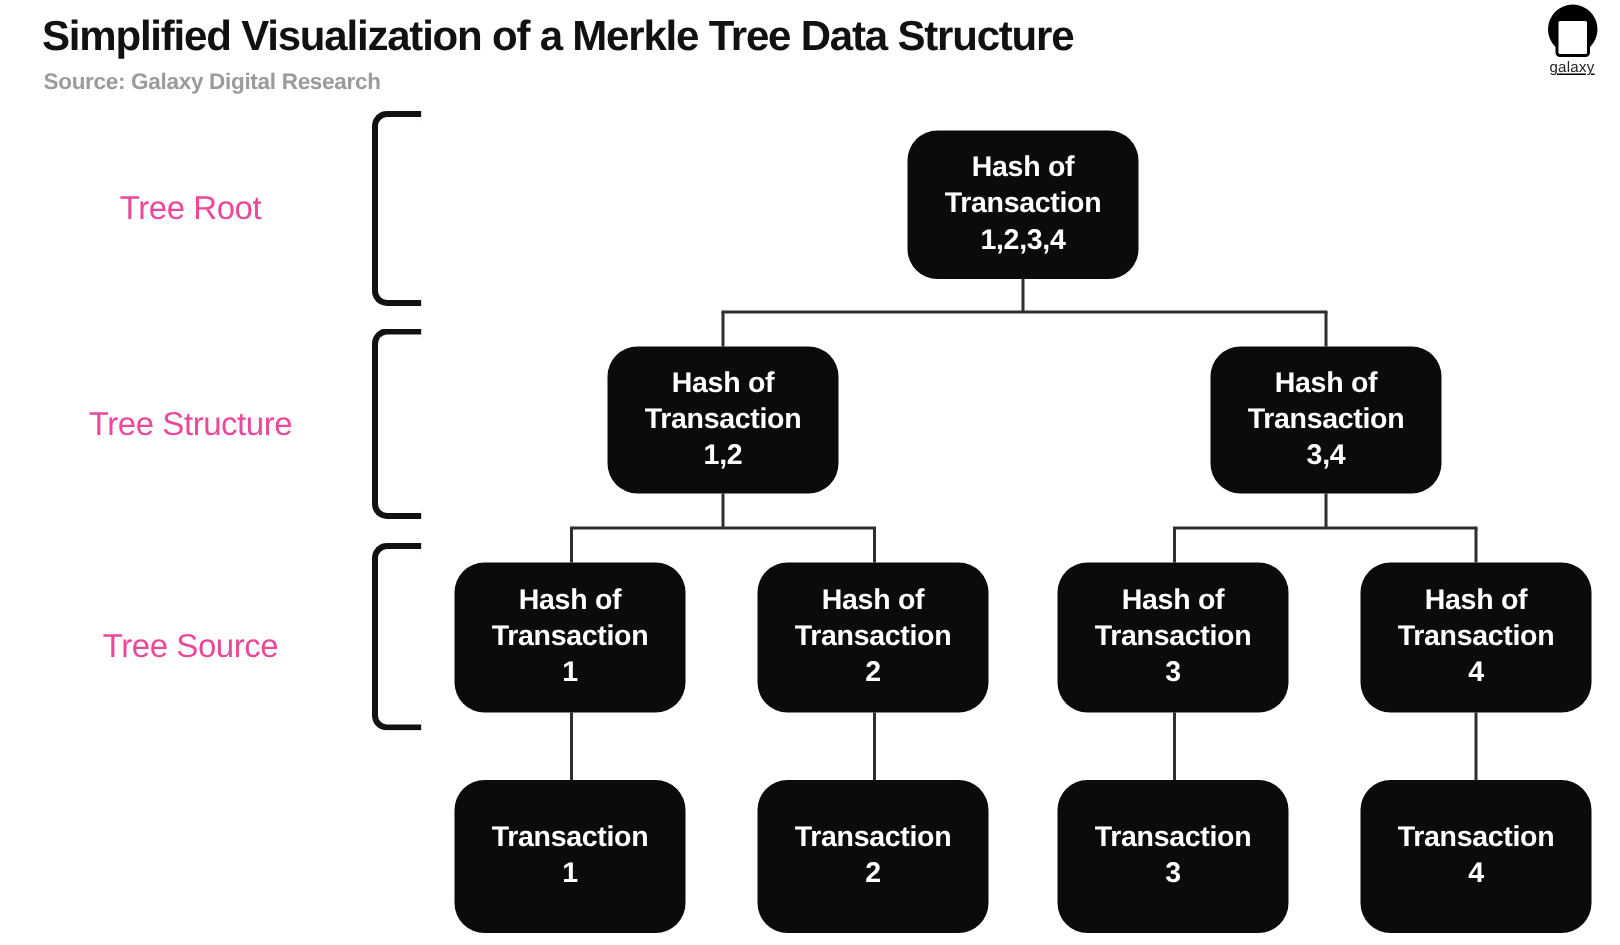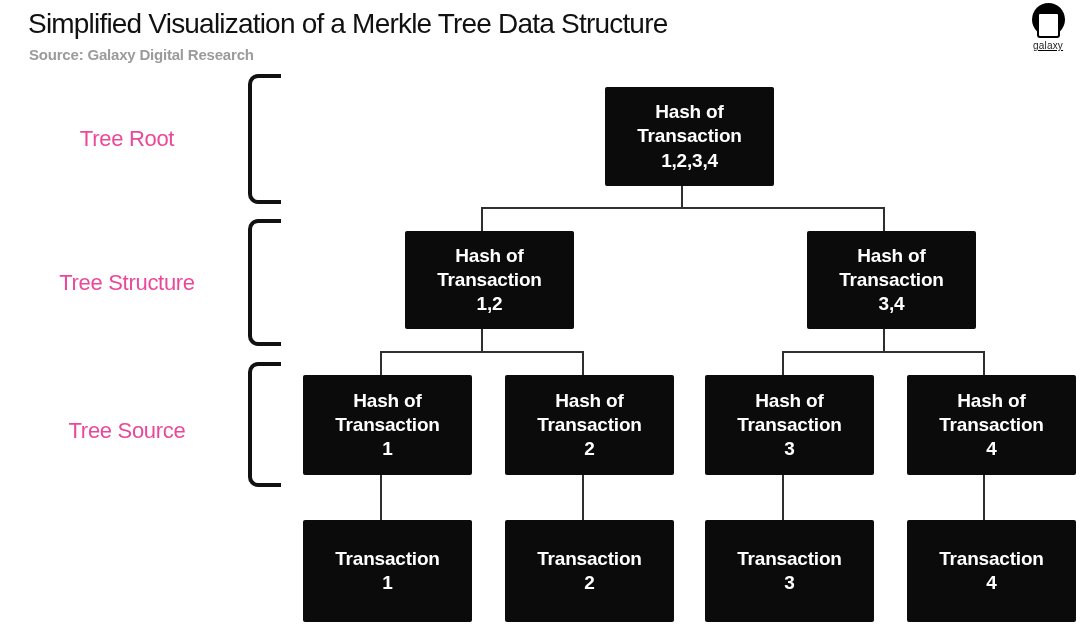--- a/index.html
+++ b/index.html
@@ -13,21 +13,21 @@
     background: #ffffff;
     overflow: hidden;
   }
 
   
   .title {
     position: absolute;
     left: 28px;
     top: 8px;
     font-size: 28px;
-    font-weight: 400;
+    font-weight: 700;
     letter-spacing: -0.8px;
     color: #111111;
     white-space: nowrap;
   }
   .source {
     position: absolute;
     left: 29px;
     top: 46px;
     font-size: 15px;
     font-weight: 700;
@@ -96,23 +96,23 @@
     border-bottom: 4px solid #111111;
     border-radius: 10px 0 0 10px;
   }
   .bracket-root     { top: 74px;  height: 130px; }
   .bracket-branches { top: 219px; height: 127px; }
   .bracket-leaves   { top: 362px; height: 125px; }
 
   
   .node {
     position: absolute;
-    width: 169px;
+    width: 154px;
     background: #0b0b0b;
-    border-radius: 2px;
+    border-radius: 20px;
     color: #ffffff;
     display: flex;
     align-items: center;
     justify-content: center;
     text-align: center;
     font-size: 19px;
     font-weight: 600;
     line-height: 1.28;
     letter-spacing: -0.2px;
     white-space: pre-line;

